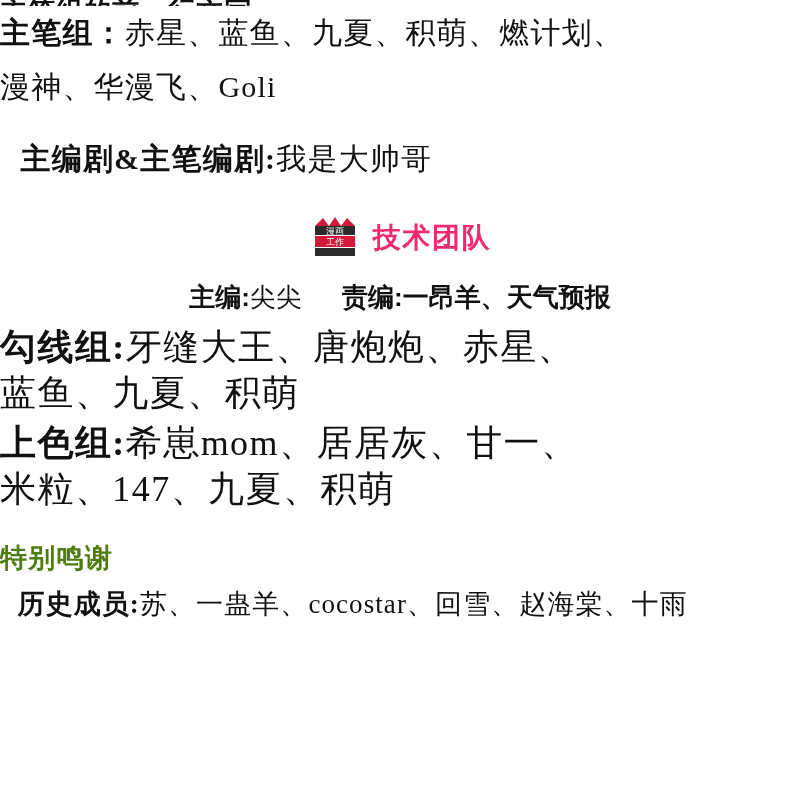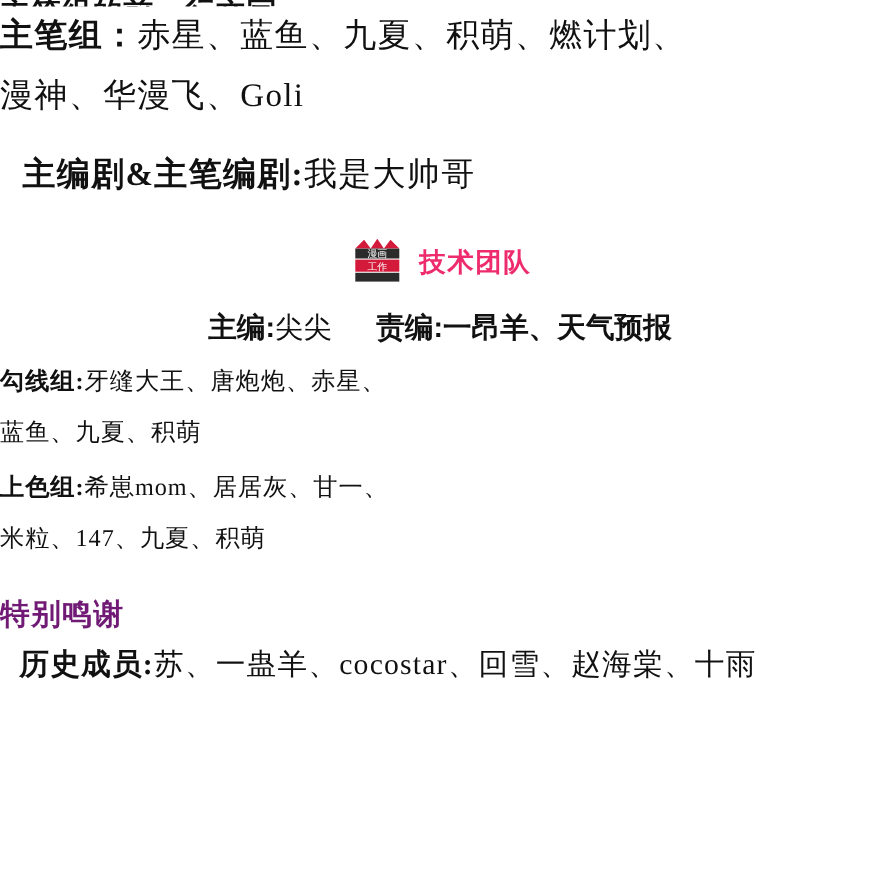--- a/index.html
+++ b/index.html
@@ -41,21 +41,21 @@
   }
   .credit-big {
     font-size: 30px;
     line-height: 54px;
     font-weight: normal;
   }
   .credit-big b {
     font-weight: bold;
   }
   .credit-mid {
-    font-size: 22px;
+    font-size: 36px;
     line-height: 46px;
   }
   .credit-mid b {
     font-weight: bold;
   }
   .section-head {
     display: flex;
     align-items: center;
     justify-content: center;
     gap: 12px;
@@ -63,26 +63,26 @@
     margin-bottom: 10px;
   }
   .logo-badge {
     width: 52px;
     height: 52px;
     position: relative;
     display: inline-block;
   }
   .section-title {
     color: #ee2b6c;
-    font-size: 24px;
+    font-size: 28px;
     font-weight: bold;
     letter-spacing: 0.06em;
   }
   .thanks-title {
-    color: #701a75;
+    color: #4d7c0f;
     font-size: 27px;
     font-weight: bold;
     margin-top: 28px;
     margin-bottom: 6px;
     letter-spacing: 0.05em;
   }
   .members {
     font-size: 27px;
     line-height: 44px;
     margin-left: 35px;

